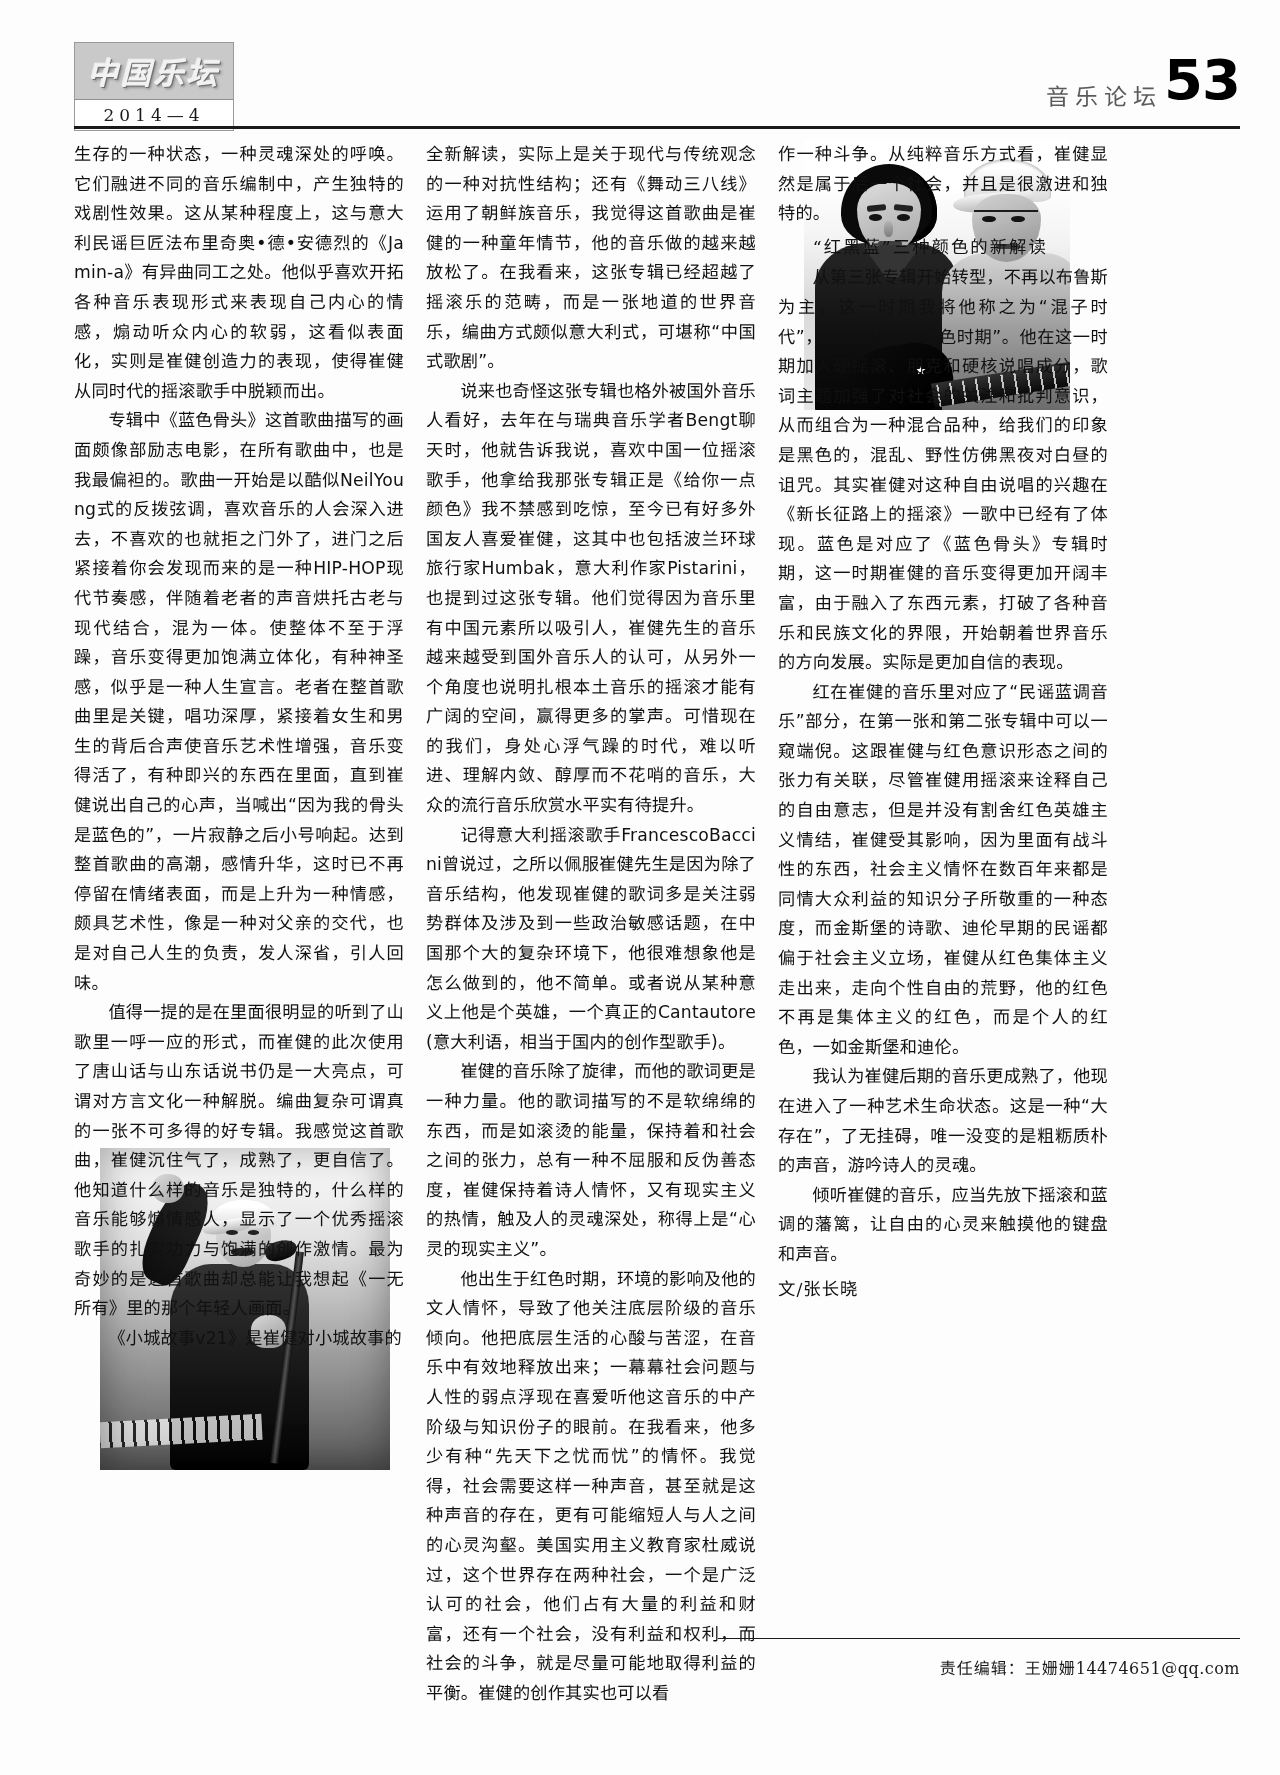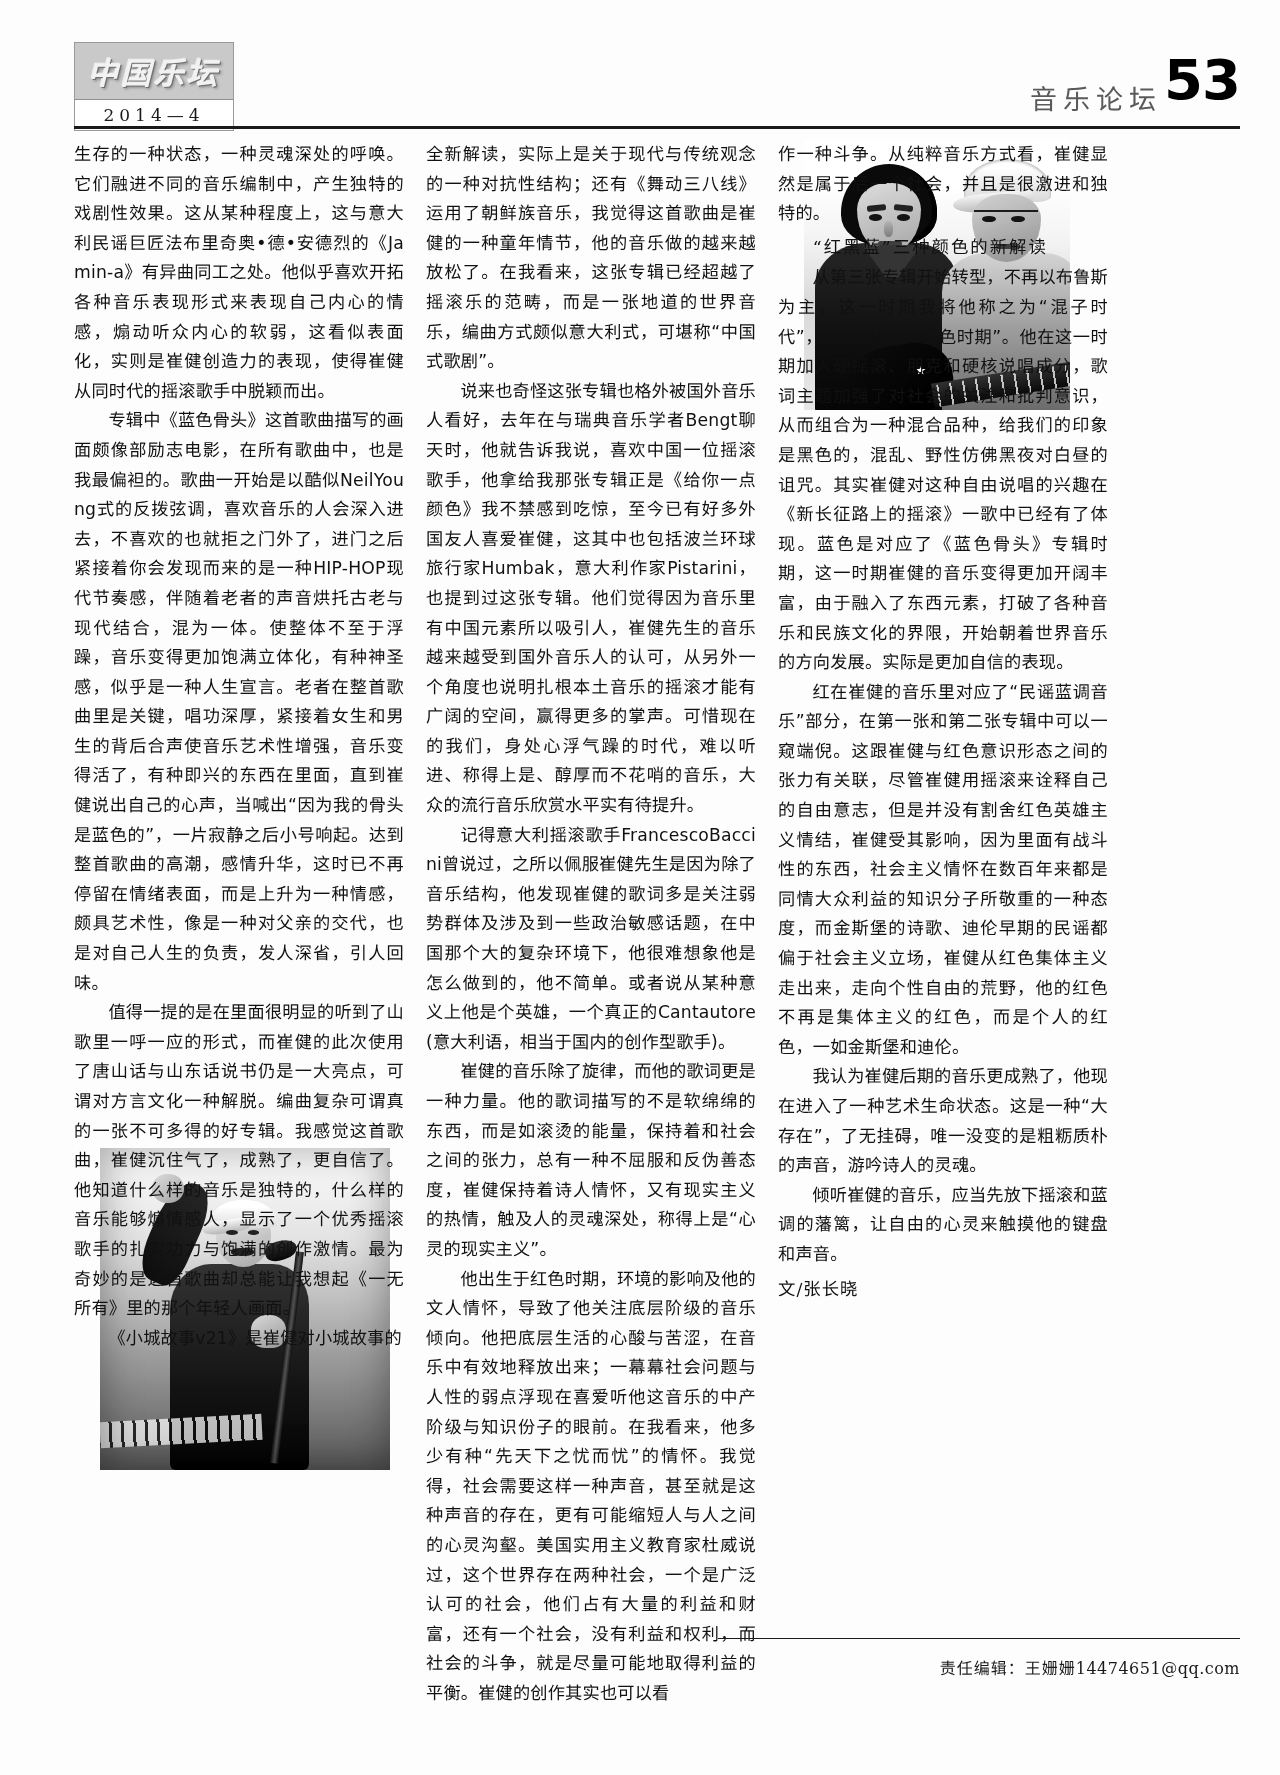--- a/index.html
+++ b/index.html
@@ -58,21 +58,21 @@
     font-size: 17px;
     letter-spacing: 5px;
     color: #1a1a1a;
   }
 
   .section-title {
     position: absolute;
     right: 118px;
     top: 78px;
     font-family: Liberation Sans, sans-serif;
-    font-size: 27px;
+    font-size: 23px;
     letter-spacing: 6px;
     color: #5a5a5a;
     white-space: nowrap;
   }
   .page-number {
     position: absolute;
     right: 40px;
     top: 52px;
     font-family: "DejaVu Sans", "Liberation Sans", sans-serif;
     font-size: 56px;
@@ -407,21 +407,21 @@
 
     <div class="col col-1">
       <p class="para noindent">生存的一种状态，一种灵魂深处的呼唤。它们融进不同的音乐编制中，产生独特的戏剧性效果。这从某种程度上，这与意大利民谣巨匠法布里奇奥•德•安德烈的《Jamin-a》有异曲同工之处。他似乎喜欢开拓各种音乐表现形式来表现自己内心的情感，煽动听众内心的软弱，这看似表面化，实则是崔健创造力的表现，使得崔健从同时代的摇滚歌手中脱颖而出。</p>
       <p class="para">专辑中《蓝色骨头》这首歌曲描写的画面颇像部励志电影，在所有歌曲中，也是我最偏袒的。歌曲一开始是以酷似NeilYoung式的反拨弦调，喜欢音乐的人会深入进去，不喜欢的也就拒之门外了，进门之后紧接着你会发现而来的是一种HIP-HOP现代节奏感，伴随着老者的声音烘托古老与现代结合，混为一体。使整体不至于浮躁，音乐变得更加饱满立体化，有种神圣感，似乎是一种人生宣言。老者在整首歌曲里是关键，唱功深厚，紧接着女生和男生的背后合声使音乐艺术性增强，音乐变得活了，有种即兴的东西在里面，直到崔健说出自己的心声，当喊出“因为我的骨头是蓝色的”，一片寂静之后小号响起。达到整首歌曲的高潮，感情升华，这时已不再停留在情绪表面，而是上升为一种情感，颇具艺术性，像是一种对父亲的交代，也是对自己人生的负责，发人深省，引人回味。</p>
       <p class="para">值得一提的是在里面很明显的听到了山歌里一呼一应的形式，而崔健的此次使用了唐山话与山东话说书仍是一大亮点，可谓对方言文化一种解脱。编曲复杂可谓真的一张不可多得的好专辑。我感觉这首歌曲，崔健沉住气了，成熟了，更自信了。他知道什么样的音乐是独特的，什么样的音乐能够煽情感人，显示了一个优秀摇滚歌手的扎实功力与饱满的创作激情。最为奇妙的是这首歌曲却总能让我想起《一无所有》里的那个年轻人画面。</p>
       <p class="para">《小城故事v21》是崔健对小城故事的</p>
     </div>
 
     <div class="col col-2">
       <p class="para noindent">全新解读，实际上是关于现代与传统观念的一种对抗性结构；还有《舞动三八线》运用了朝鲜族音乐，我觉得这首歌曲是崔健的一种童年情节，他的音乐做的越来越放松了。在我看来，这张专辑已经超越了摇滚乐的范畴，而是一张地道的世界音乐，编曲方式颇似意大利式，可堪称“中国式歌剧”。</p>
-      <p class="para">说来也奇怪这张专辑也格外被国外音乐人看好，去年在与瑞典音乐学者Bengt聊天时，他就告诉我说，喜欢中国一位摇滚歌手，他拿给我那张专辑正是《给你一点颜色》我不禁感到吃惊，至今已有好多外国友人喜爱崔健，这其中也包括波兰环球旅行家Humbak，意大利作家Pistarini，也提到过这张专辑。他们觉得因为音乐里有中国元素所以吸引人，崔健先生的音乐越来越受到国外音乐人的认可，从另外一个角度也说明扎根本土音乐的摇滚才能有广阔的空间，赢得更多的掌声。可惜现在的我们，身处心浮气躁的时代，难以听进、称得上是、醇厚而不花哨的音乐，大众的流行音乐欣赏水平实有待提升。</p>
+      <p class="para">说来也奇怪这张专辑也格外被国外音乐人看好，去年在与瑞典音乐学者Bengt聊天时，他就告诉我说，喜欢中国一位摇滚歌手，他拿给我那张专辑正是《给你一点颜色》我不禁感到吃惊，至今已有好多外国友人喜爱崔健，这其中也包括波兰环球旅行家Humbak，意大利作家Pistarini，也提到过这张专辑。他们觉得因为音乐里有中国元素所以吸引人，崔健先生的音乐越来越受到国外音乐人的认可，从另外一个角度也说明扎根本土音乐的摇滚才能有广阔的空间，赢得更多的掌声。可惜现在的我们，身处心浮气躁的时代，难以听进、理解内敛、醇厚而不花哨的音乐，大众的流行音乐欣赏水平实有待提升。</p>
       <p class="para">记得意大利摇滚歌手FrancescoBaccini曾说过，之所以佩服崔健先生是因为除了音乐结构，他发现崔健的歌词多是关注弱势群体及涉及到一些政治敏感话题，在中国那个大的复杂环境下，他很难想象他是怎么做到的，他不简单。或者说从某种意义上他是个英雄，一个真正的Cantautore(意大利语，相当于国内的创作型歌手)。</p>
       <p class="para">崔健的音乐除了旋律，而他的歌词更是一种力量。他的歌词描写的不是软绵绵的东西，而是如滚烫的能量，保持着和社会之间的张力，总有一种不屈服和反伪善态度，崔健保持着诗人情怀，又有现实主义的热情，触及人的灵魂深处，称得上是“心灵的现实主义”。</p>
       <p class="para">他出生于红色时期，环境的影响及他的文人情怀，导致了他关注底层阶级的音乐倾向。他把底层生活的心酸与苦涩，在音乐中有效地释放出来；一幕幕社会问题与人性的弱点浮现在喜爱听他这音乐的中产阶级与知识份子的眼前。在我看来，他多少有种“先天下之忧而忧”的情怀。我觉得，社会需要这样一种声音，甚至就是这种声音的存在，更有可能缩短人与人之间的心灵沟壑。美国实用主义教育家杜威说过，这个世界存在两种社会，一个是广泛认可的社会，他们占有大量的利益和财富，还有一个社会，没有利益和权利，而社会的斗争，就是尽量可能地取得利益的平衡。崔健的创作其实也可以看</p>
     </div>
 
     <div class="col col-3">
       <p class="para noindent">作一种斗争。从纯粹音乐方式看，崔健显然是属于后一个社会，并且是很激进和独特的。</p>
       <h3 class="subhead">“红黑蓝”三种颜色的新解读</h3>
       <p class="para">从第三张专辑开始转型，不再以布鲁斯为主，这一时期我将他称之为“混子时代”，也可以称作“黑色时期”。他在这一时期加入硬摇滚、朋克和硬核说唱成分，歌词主题加强了对社会的关注和批判意识，从而组合为一种混合品种，给我们的印象是黑色的，混乱、野性仿佛黑夜对白昼的诅咒。其实崔健对这种自由说唱的兴趣在《新长征路上的摇滚》一歌中已经有了体现。蓝色是对应了《蓝色骨头》专辑时期，这一时期崔健的音乐变得更加开阔丰富，由于融入了东西元素，打破了各种音乐和民族文化的界限，开始朝着世界音乐的方向发展。实际是更加自信的表现。</p>
       <p class="para">红在崔健的音乐里对应了“民谣蓝调音乐”部分，在第一张和第二张专辑中可以一窥端倪。这跟崔健与红色意识形态之间的张力有关联，尽管崔健用摇滚来诠释自己的自由意志，但是并没有割舍红色英雄主义情结，崔健受其影响，因为里面有战斗性的东西，社会主义情怀在数百年来都是同情大众利益的知识分子所敬重的一种态度，而金斯堡的诗歌、迪伦早期的民谣都偏于社会主义立场，崔健从红色集体主义走出来，走向个性自由的荒野，他的红色不再是集体主义的红色，而是个人的红色，一如金斯堡和迪伦。</p>

